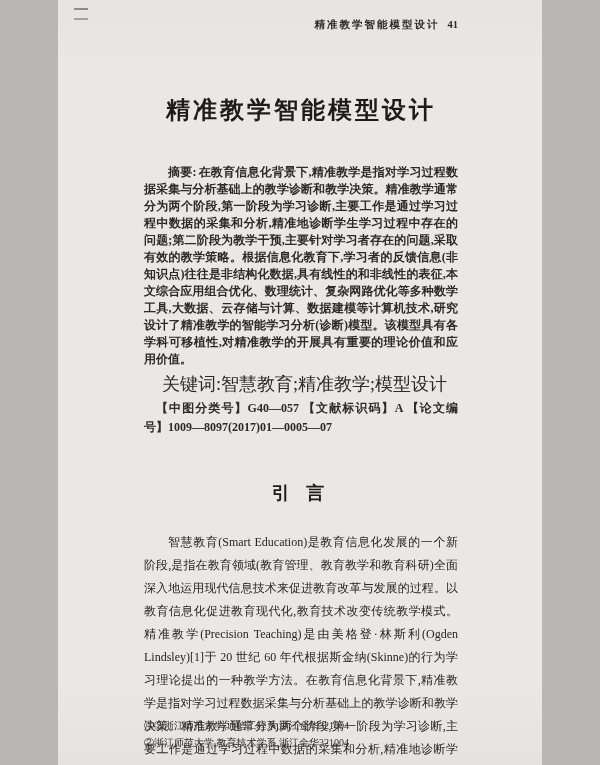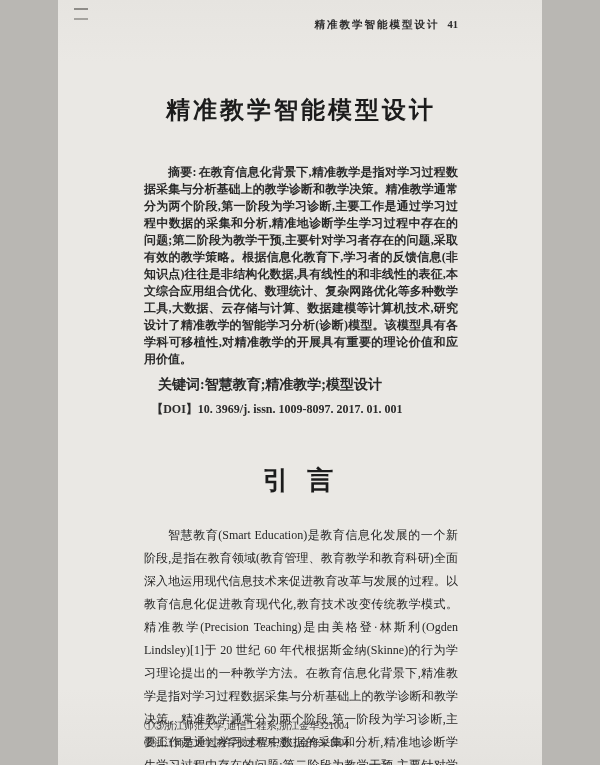--- a/index.html
+++ b/index.html
@@ -17,27 +17,27 @@
     font-size:10.5px;font-weight:bold;letter-spacing:2px;color:#2b2b2b;}
   .running-header .pageno{margin-left:8px;letter-spacing:0;}
   .title{margin-top:62px;text-align:center;font-size:24px;font-weight:bold;
     letter-spacing:3px;color:#1c1c1c;}
   .authors{margin-top:26px;text-align:center;font-size:13px;color:#2a2a2a;}
   .authors .author{margin:0 12px;}
   .authors sup{font-size:9px;}
   .abstract{margin-top:38px;font-size:12px;line-height:17px;text-align:justify;
     font-weight:bold;color:#2a2a2a;text-indent:2em;}
   .abstract .abs-label{margin-right:2px;}
-  .keywords{margin-top:4px;font-size:14px;line-height:17px;font-weight:bold;
+  .keywords{margin-top:4px;font-size:18px;line-height:17px;font-weight:normal;
     text-indent:1em;color:#2a2a2a;}
   .meta-line{margin-top:6px;font-size:12px;line-height:19px;font-weight:bold;
     text-align:justify;text-indent:1em;color:#2a2a2a;}
   .doi-line{margin-top:7px;font-size:12px;line-height:19px;font-weight:bold;
     text-indent:0.6em;color:#2a2a2a;}
-  .section-heading{margin-top:44px;text-align:center;font-size:26px;
+  .section-heading{margin-top:44px;text-align:center;font-size:18px;
     font-weight:bold;letter-spacing:6px;color:#1c1c1c;}
   .intro{margin-top:26px;font-size:12px;line-height:23px;text-align:justify;
     text-indent:2em;color:#252525;}
   .footnotes{position:absolute;left:86px;right:84px;bottom:14px;
     font-size:10px;line-height:17px;color:#2e2e2e;}
 </style>
 </head>
 <body>
 
 <div class="page">
@@ -54,24 +54,22 @@
 
 
     <p class="abstract" style="margin:38px 0 8px 0;">
       <span class="abs-label">摘要:</span><span>在教育信息化背景下,精准教学是指对学习过程数据采集与分析基础上的教学诊断和教学决策。精准教学通常分为两个阶段,第一阶段为学习诊断,主要工作是通过学习过程中数据的采集和分析,精准地诊断学生学习过程中存在的问题;第二阶段为教学干预,主要针对学习者存在的问题,采取有效的教学策略。根据信息化教育下,学习者的反馈信息(非知识点)往往是非结构化数据,具有线性的和非线性的表征,本文综合应用组合优化、数理统计、复杂网路优化等多种数学工具,大数据、云存储与计算、数据建模等计算机技术,研究设计了精准教学的智能学习分析(诊断)模型。该模型具有各学科可移植性,对精准教学的开展具有重要的理论价值和应用价值。</span>
     </p>
 
     <p class="keywords" style="margin:4px 0 0 0;">
       <span>关键词:</span><span>智慧教育;精准教学;模型设计</span>
     </p>
 
+    <p class="meta-line" style="margin:6px 0 0 0;">【中图分类号】G40—057 【文献标识码】A 【论文编号】1009—8097(2017)01—0005—07</p>
 
-    <p class="doi-line" style="margin:7px 0 0 0;">
-      <span>【DOI】</span><span>10. 3969/j. issn. 1009-8097. 2017. 01. 001</span>
-    </p>
 
     <h2 class="section-heading" style="margin-bottom:0;">引  言</h2>
 
     <p class="intro" style="margin:26px 0 0 0;">智慧教育(Smart Education)是教育信息化发展的一个新阶段,是指在教育领域(教育管理、教育教学和教育科研)全面深入地运用现代信息技术来促进教育改革与发展的过程。以教育信息化促进教育现代化,教育技术改变传统教学模式。精准教学(Precision Teaching)是由美格登·林斯利(Ogden Lindsley)[1]于 20 世纪 60 年代根据斯金纳(Skinne)的行为学习理论提出的一种教学方法。在教育信息化背景下,精准教学是指对学习过程数据采集与分析基础上的教学诊断和教学决策。精准教学通常分为两个阶段,第一阶段为学习诊断,主要工作是通过学习过程中数据的采集和分析,精准地诊断学生学习过程中存在的问题;第二阶段为教学干预,主要针对学习者存在的问题,采取有效的</p>
   </div>
 
   <div class="footnotes">
     <div>①③浙江师范大学,通信工程系,浙江金华321004</div>
     <div>②浙江师范大学,教育技术学系,浙江金华321004</div>
   </div>

